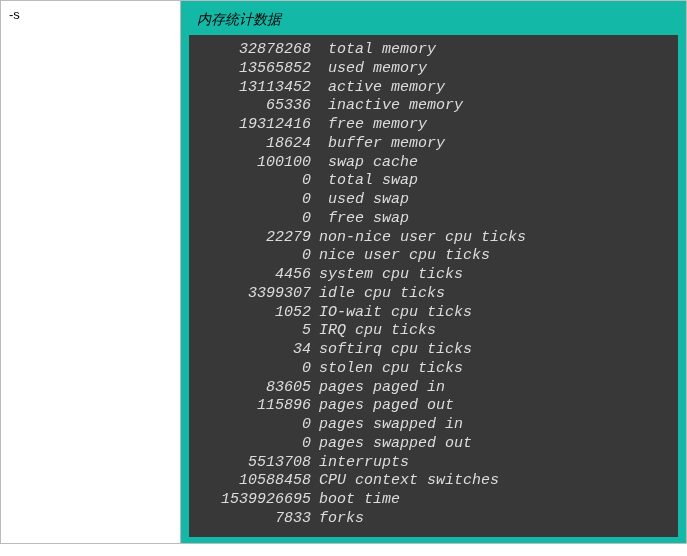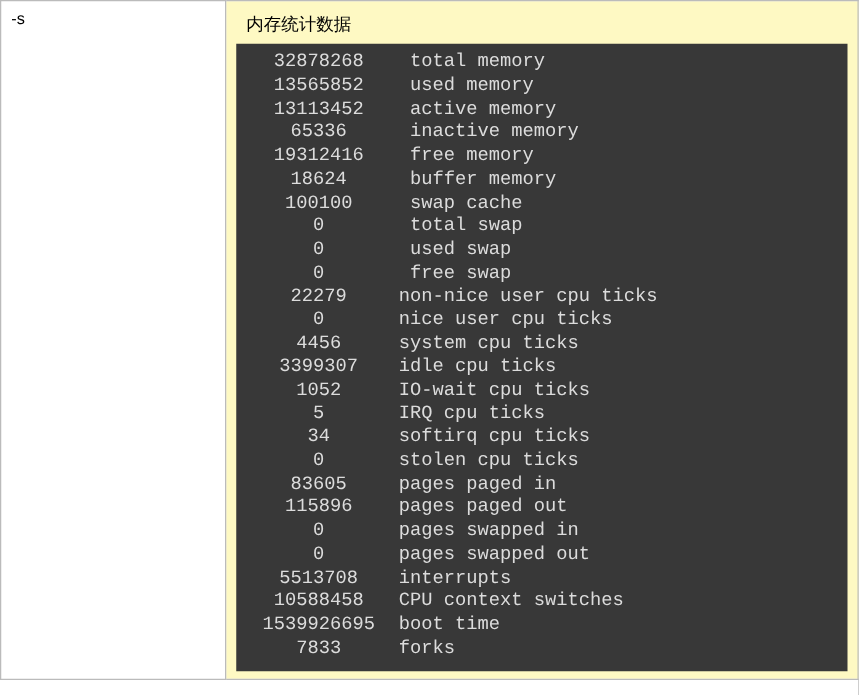--- a/index.html
+++ b/index.html
@@ -1,24 +1,24 @@
 <!DOCTYPE html>
 <html><head>
 <meta charset="utf-8">
 <style>
   * { margin: 0; padding: 0; box-sizing: border-box; }
   body { font-family: Arial, sans-serif; font-size: 13px; background: #fff; }
   table.outer { border-collapse: collapse; width: 687px; }
   table.outer td { border: 1px solid #bbb; vertical-align: top; padding: 6px 8px; }
   td.left { width: 180px; background: #fff; }
-  td.right { background: #fef9c3; padding: 0; }
+  td.right { background: #14b8a6; padding: 0; font-style: italic; }
   .desc { padding: 4px 8px 6px 8px; font-size: 14px; }
   .term { background: #383838; color: #dcdcdc; font-family: "Courier New", monospace; font-size: 15px; line-height: 1.25; padding: 6px 10px 8px 10px; white-space: pre; }
   .row { display: block; }
-  .num { display: inline-block; width: 120px; text-align: center; padding-right: 8px; }
+  .num { display: inline-block; width: 120px; text-align: right; padding-right: 8px; }
   .lbl { display: inline-block; }
 </style>
 </head>
 <body>
 
 <table class="outer">
   <tbody>
       <tr>
     <td class="left">
       <span>-s</span>

